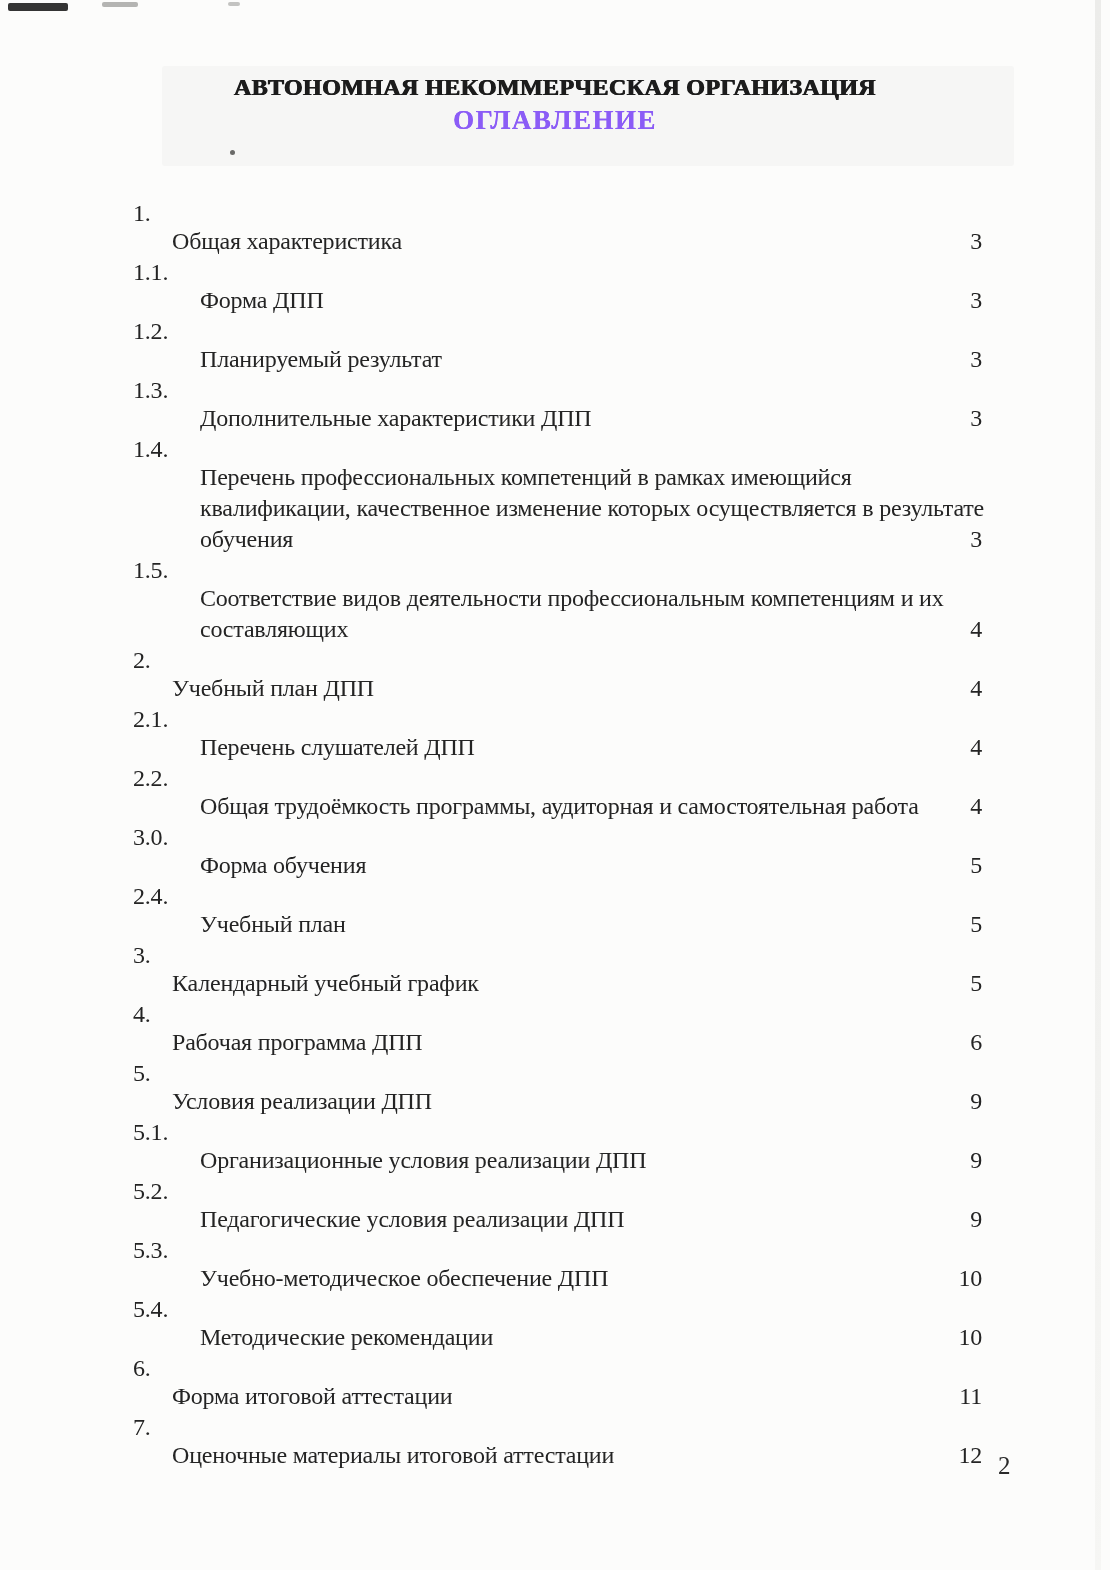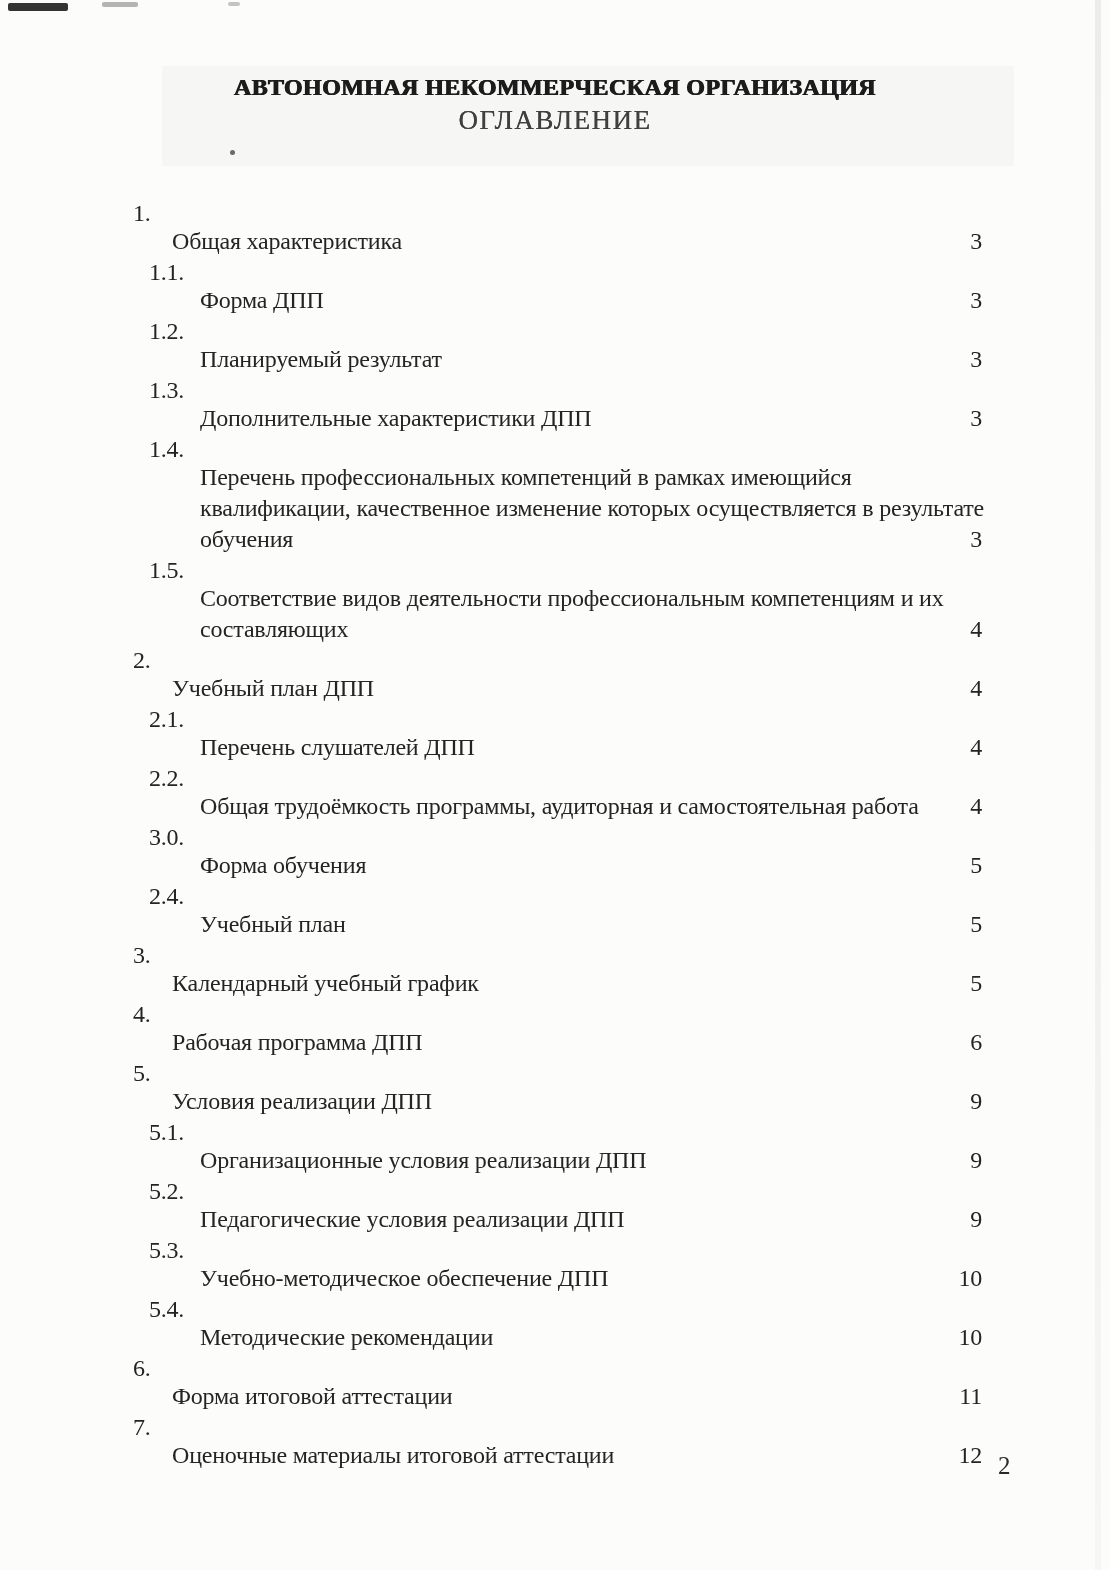--- a/index.html
+++ b/index.html
@@ -58,43 +58,43 @@
     line-height: 30px;
     font-weight: bold;
     color: #1c1c1c;
     letter-spacing: 0.4px;
     text-shadow: 0.6px 0 0 currentColor, -0.4px 0 0 currentColor;
   }
   .toc-heading {
     margin: 2px 0 0 0;
     font-size: 27px;
     line-height: 32px;
-    font-weight: normal;
+    font-weight: bold;
     letter-spacing: 1.5px;
-    color: #404040;
+    color: #8b5cf6;
     text-shadow: 0.2px 0 0 currentColor;
   }
 
   
   .toc {
     position: absolute;
     left: 133px; top: 198px; width: 877px;
     font-size: 24px;
     line-height: 31px;
     letter-spacing: -0.2px;
     color: #242424;
   }
   .toc-row {
     position: relative;
     display: flex;
     align-items: flex-start;
   }
   .toc-num { flex: 0 0 auto; }
   .toc-row.lvl1 .toc-num { width: 39px; }
-  .toc-row.lvl2 .toc-num { width: 67px; text-align: center; }
+  .toc-row.lvl2 .toc-num { width: 67px; }
   .toc-title {
     flex: 1 1 auto;
     white-space: pre-line;
     margin-top: 28px;
   }
   .toc-page {
     position: absolute;
     right: 28px; bottom: 0;
     text-align: right;
   }

